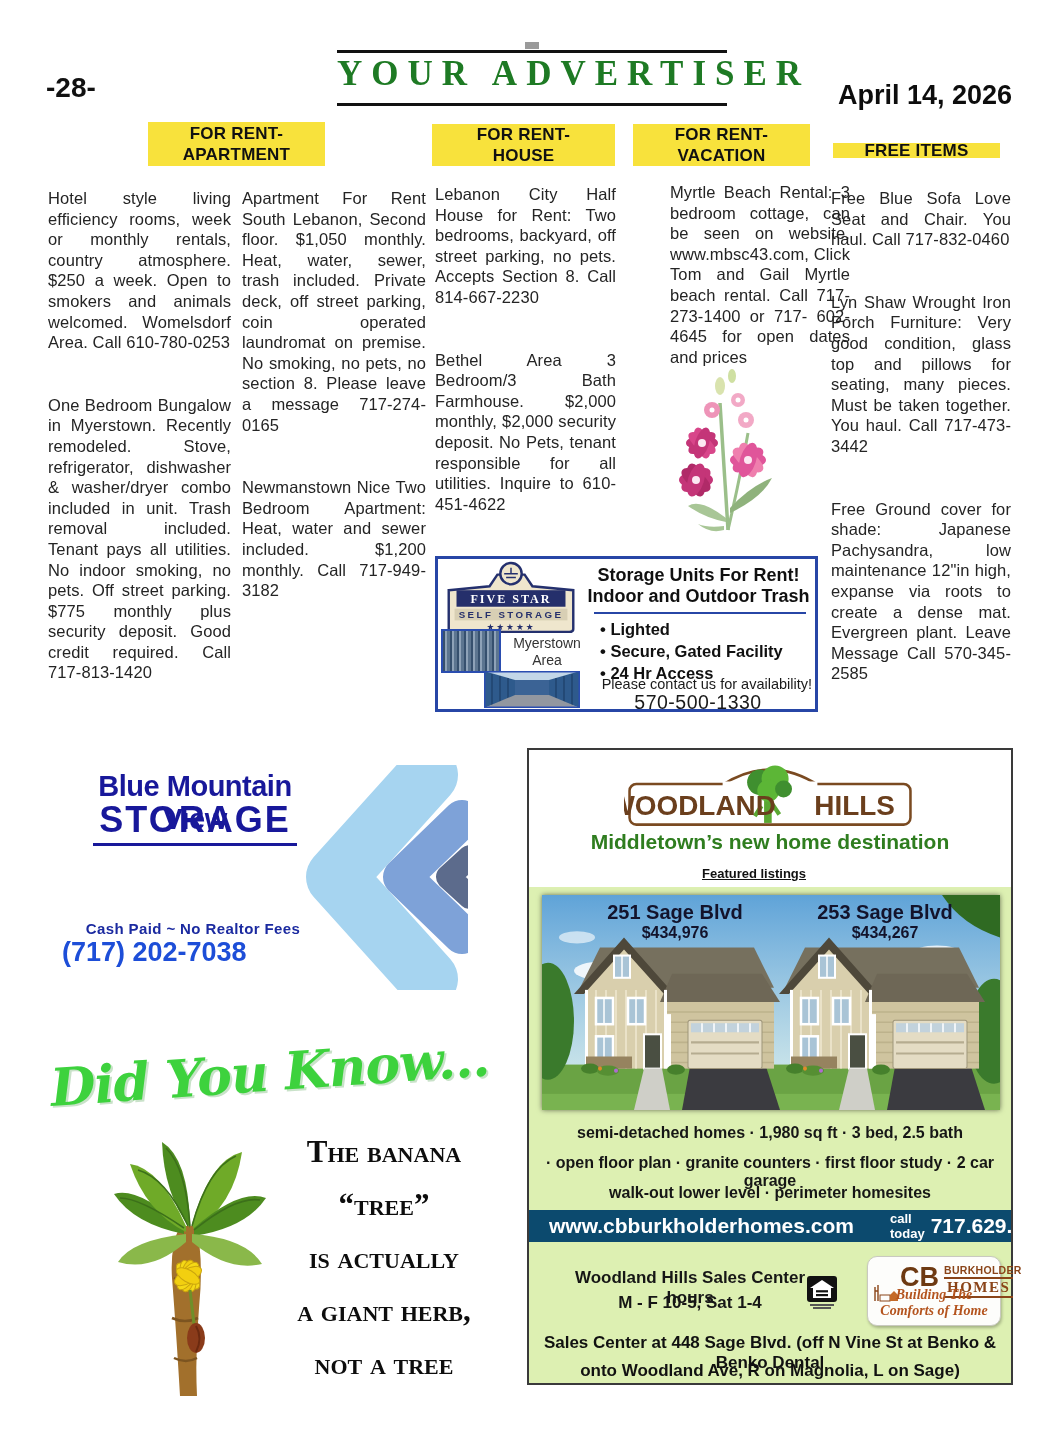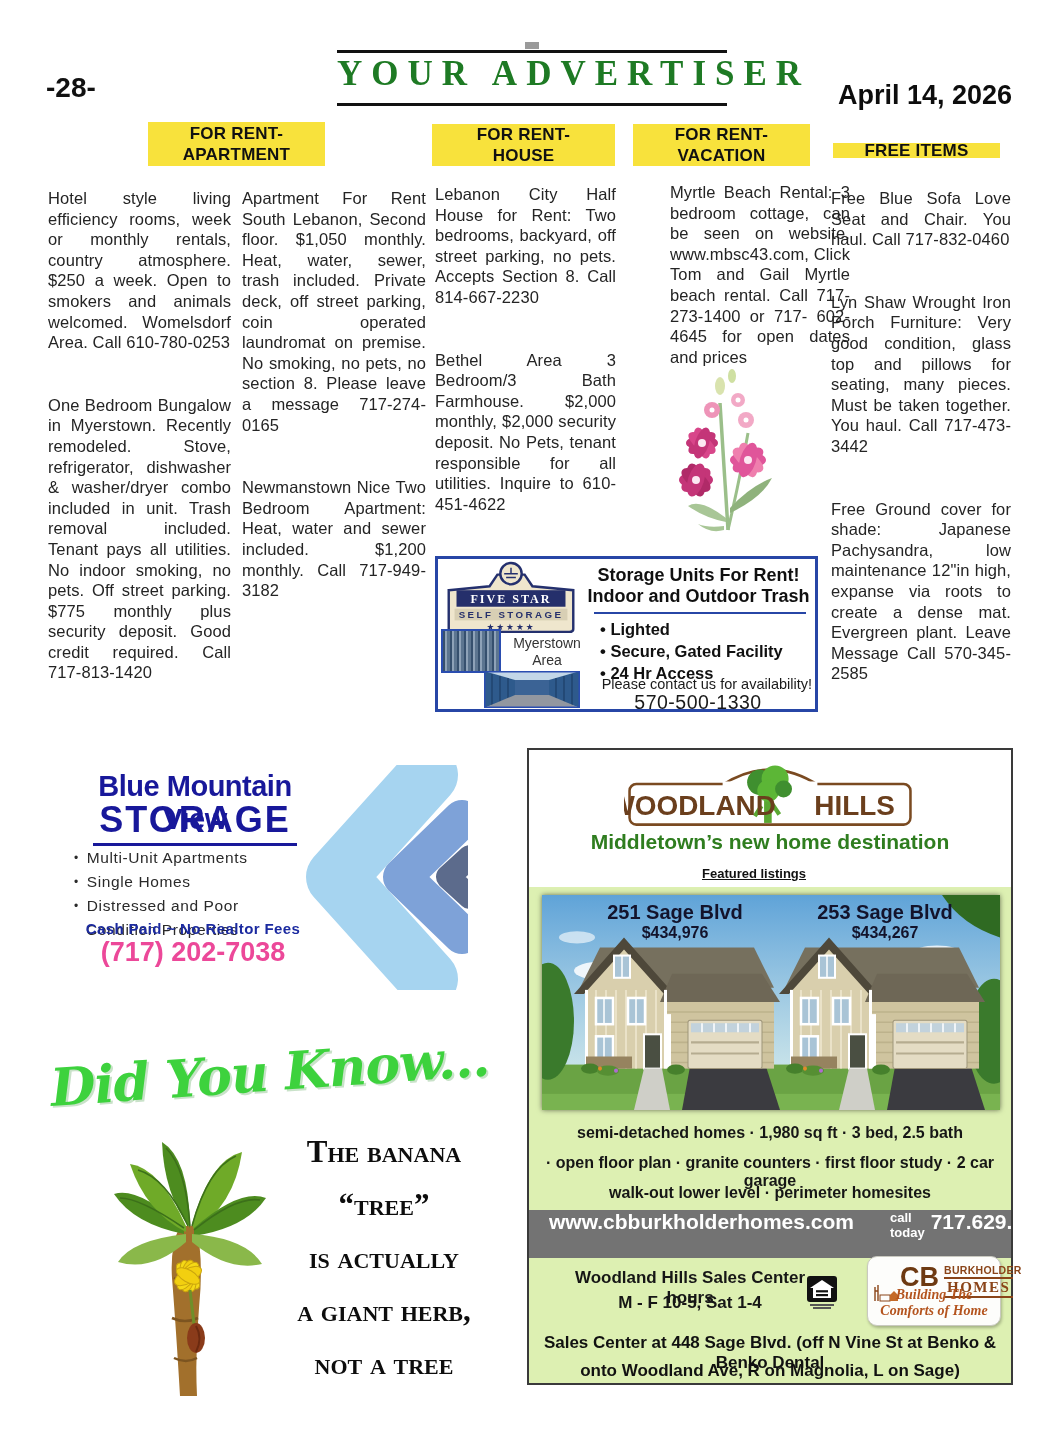--- a/index.html
+++ b/index.html
@@ -52,35 +52,35 @@
 
   
   .re-name{left:72px;top:770px;width:246px;text-align:center;font-size:29px;font-weight:700;color:#18189a;letter-spacing:-0.5px;}
   .re-realty{left:72px;top:799px;width:246px;text-align:center;}
   .re-realty span{display:inline-block;font-size:36px;font-weight:700;color:#18189a;letter-spacing:2px;
                   border-bottom:3px solid #18189a;padding:0 6px 2px;}
   .re-bullets{left:70px;top:846px;width:242px;font-size:15.5px;color:#2a2a2a;line-height:23px;letter-spacing:.6px;}
   .re-bullets .rb{padding-left:16px;}
   .re-bullets .rb::before{content:"•";margin-left:-12px;margin-right:8px;font-size:12px;vertical-align:1px;}
   .re-tag{left:62px;top:920px;width:262px;text-align:center;font-size:15px;font-weight:800;color:#1b2aa0;letter-spacing:.4px;}
-  .re-phone{left:62px;top:937px;width:262px;text-align:center;font-size:27px;font-weight:800;color:#ec4899;}
+  .re-phone{left:62px;top:937px;width:262px;text-align:left;font-size:27px;font-weight:800;color:#1d4ed8;}
   .re-chev{left:278px;top:765px;width:190px;height:225px;}
 
   
   .wh{left:527px;top:748px;width:486px;height:637px;border:2px solid #3a3a3a;background:#fff;box-sizing:border-box;}
   .wh-green{left:0;top:137px;width:482px;height:496px;background:#ddf0b2;}
   .wh-logo{left:95px;top:12px;width:292px;height:66px;}
   .wh-tag{left:0;top:80px;width:482px;text-align:center;font-size:21px;font-weight:700;color:#2f7d1f;}
   .wh-feat{left:0;top:116px;width:450px;text-align:center;font-size:13px;font-weight:800;color:#111;text-decoration:underline;}
   .wh-photo{left:13px;top:145px;width:458px;height:215px;box-shadow:0 0 5px rgba(0,0,0,.55);}
   .wh-listing{width:190px;text-align:center;color:#13132b;}
   .wh-listing .a{font-size:20px;font-weight:800;}
   .wh-listing .p{font-size:16px;font-weight:700;}
   .wh-f{left:0;width:482px;text-align:center;font-size:16px;font-weight:800;color:#161616;}
-  .wh-bar{left:0;top:460px;width:482px;height:48px;background:#737373;display:flex;align-items:flex-start;}
+  .wh-bar{left:0;top:460px;width:482px;height:32px;background:#0c4a6e;display:flex;align-items:center;}
   .wh-web{font-size:21px;font-weight:800;color:#fff;margin-left:20px;}
   .wh-call{font-size:13px;font-weight:700;color:#fff;margin-left:36px;margin-right:6px;}
   .wh-phone{font-size:21px;font-weight:800;color:#fff;}
   .wh-hours{left:26px;width:270px;text-align:center;font-size:17px;font-weight:800;color:#161616;}
   .wh-addr{left:0;width:482px;text-align:center;font-size:17px;font-weight:800;color:#111;}
   .eh-icon{left:278px;top:526px;width:30px;height:34px;}
   .cb{left:338px;top:506px;width:132px;height:68px;background:#fdfdfb;border:1px solid #c9c9c0;border-radius:10px;
       box-shadow:1px 2px 3px rgba(0,0,0,.25);}
   .cb-row{position:absolute;left:8px;top:7px;width:118px;display:flex;align-items:flex-start;}
   .cb-cb{font-size:27px;font-weight:800;color:#6e3a12;line-height:26px;margin-left:24px;}
@@ -247,25 +247,20 @@
       <div>Secure, Gated Facility</div>
       <div>24 Hr Access</div>
     </div>
     <div class="abs st-contact">Please contact us for availability!</div>
     <div class="abs st-phone">570-500-1330</div>
   </div>
 
   <div class="abs re-name">Blue Mountain View</div>
   <div class="abs re-realty">
     <span>STORAGE</span>
-  </div>
-  <div class="abs re-bullets">
-    <div class="rb">Multi-Unit Apartments</div>
-    <div class="rb">Single Homes</div>
-    <div class="rb">Distressed and Poor Condition Properties</div>
   </div>
   <div class="abs re-tag">Cash Paid ~ No Realtor Fees</div>
   <div class="abs re-phone">(717) 202-7038</div>
   <svg class="abs re-chev" viewBox="0 0 190 225">
     <path d="M150,10 L58,112 L150,214" stroke="#a6d4f0" stroke-width="60" fill="none" stroke-linecap="round" stroke-linejoin="round"></path>
     <path d="M184,54 L124,112 L184,170" stroke="#7ea2d8" stroke-width="38" fill="none" stroke-linecap="round" stroke-linejoin="round"></path>
     <path d="M192,92 L170,112 L192,132" stroke="#5c6b8c" stroke-width="24" fill="none" stroke-linecap="round" stroke-linejoin="round"></path>
   </svg>
 
   <div class="abs wh">

